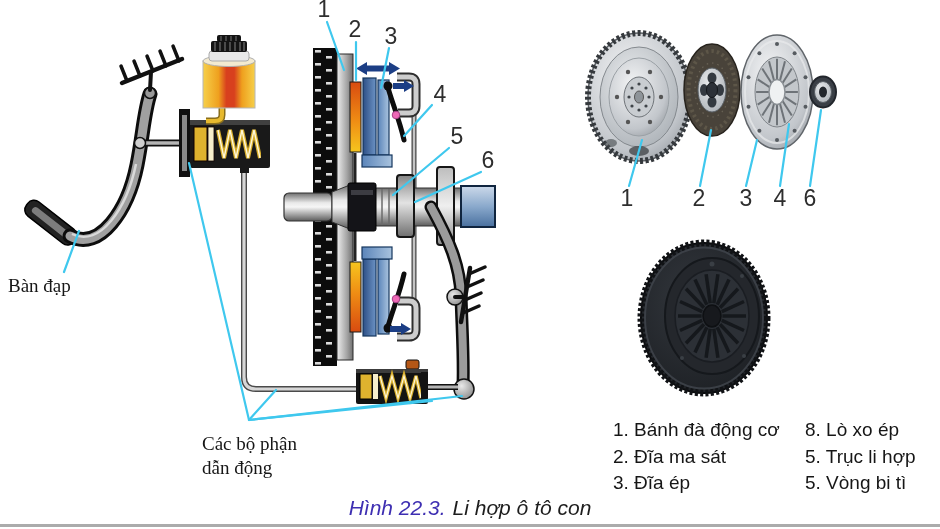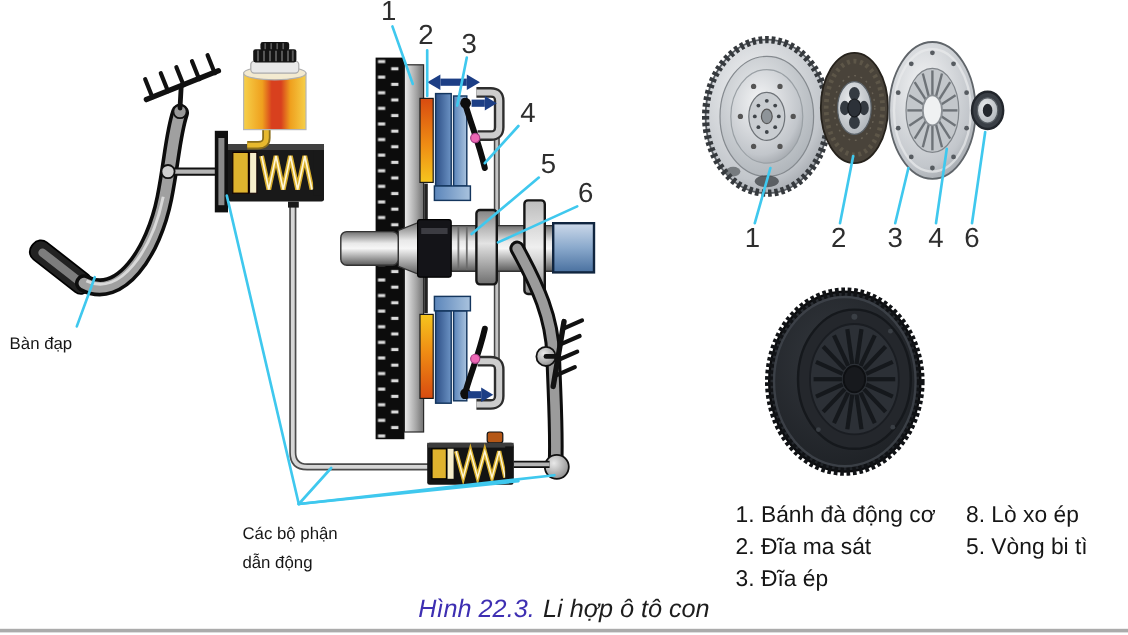--- a/index.html
+++ b/index.html
@@ -8,21 +8,21 @@
     overflow:hidden; font-family:"Liberation Sans", sans-serif;
   }
   .stage svg { position:absolute; left:0; top:0; }
   .leader { stroke:var(--leader-line,#3fc8ee); stroke-width:2.2; fill:none; stroke-linecap:round; }
   .arrow  { fill:var(--motion-arrow,#1c3e85); }
   .callout {
     font-family:"Liberation Sans", sans-serif; font-size:23px;
     fill:var(--callout-text,#2e2e2e); text-anchor:middle;
   }
   .txt-label {
-    position:absolute; color:var(--text,#161616); font-size:14px; line-height:24px; white-space:nowrap;
+    position:absolute; color:var(--text,#161616); font-size:19px; line-height:24px; white-space:nowrap;font-family:Liberation Serif, serif;
   }
   .legend-col {
     position:absolute; top:417px; color:var(--text,#161616);
     font-size:19px; line-height:26.5px; white-space:nowrap;
   }
   .legend-col .legend-item { display:block; }
   .legend-left  { left:613px; }
   .legend-right { left:805px; }
   .caption {
     position:absolute; left:0; top:496px; width:940px; text-align:center;
@@ -451,20 +451,21 @@
     <span style="display:block">dẫn động</span>
   </div>
 
   <div class="legend-col legend-left">
     <span class="legend-item">1. Bánh đà động cơ</span>
     <span class="legend-item">2. Đĩa ma sát</span>
     <span class="legend-item">3. Đĩa ép</span>
   </div>
   <div class="legend-col legend-right">
     <span class="legend-item">8. Lò xo ép</span>
+    <span class="legend-item">5. Trục li hợp</span>
     <span class="legend-item">5. Vòng bi tì</span>
   </div>
 
   <div class="caption">
     <span class="fig">Hình 22.3.</span><span class="title">Li hợp ô tô con</span>
   </div>
 
   <div class="bottom-rule"></div>
 </div>
 

